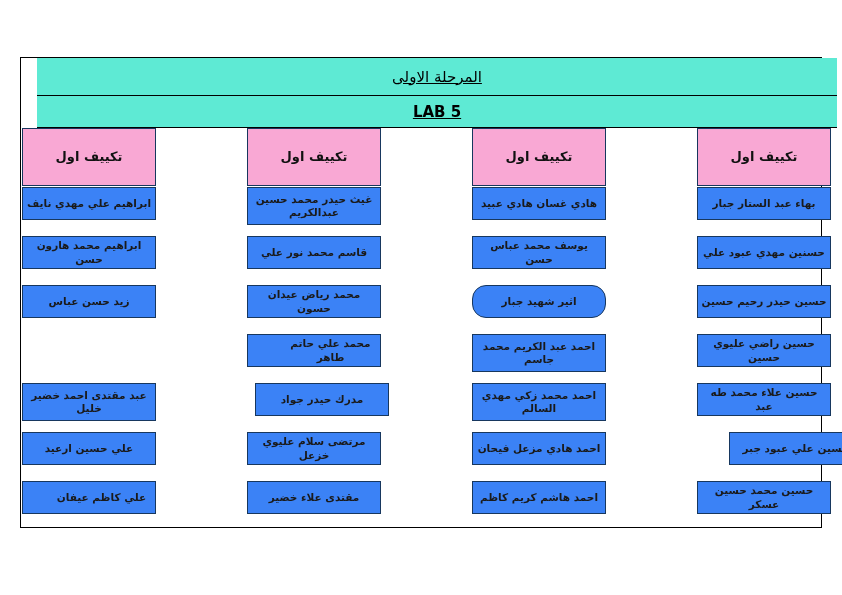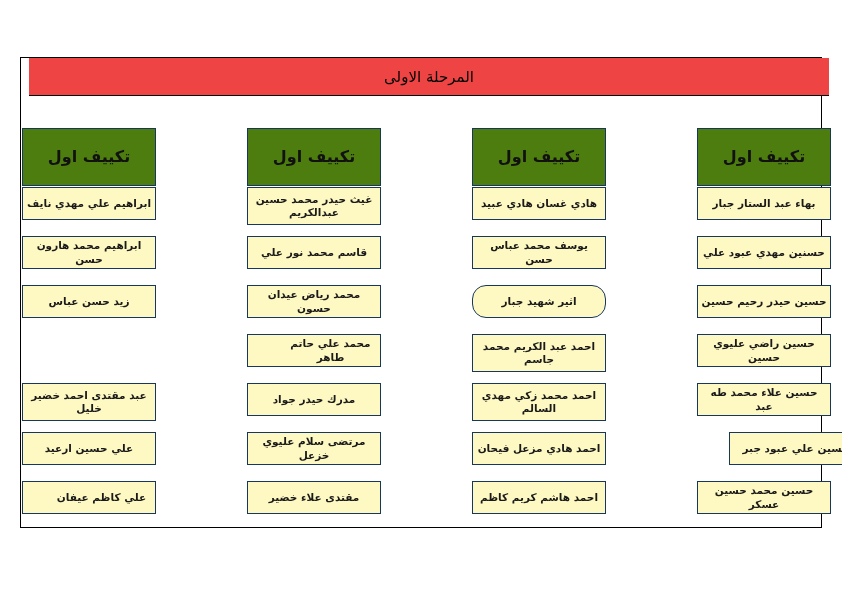--- a/index.html
+++ b/index.html
@@ -24,28 +24,29 @@
     top: 57px;
     width: 802px;
     height: 471px;
     border: 1.3px solid #000000;
     box-sizing: border-box;
   }
 
   
   .title-row {
     position: absolute;
-    left: 8px;
+    left: 16px;
     width: 100%;
     box-sizing: border-box;
     display: flex;
     align-items: center;
     justify-content: center;
     border-bottom: 1.3px solid #000000;
-    background: #ef4444;
+    background: #5eead4;
+    text-decoration: underline;
   }
   .title-row.stage { top: 0; height: 38px; }
   .title-row.lab   { top: 38px; height: 32px; }
 
   .stage-text {
     font-size: 15px;
     font-weight: 400;
     letter-spacing: 0;
     direction: rtl;
   }
@@ -86,29 +87,29 @@
     justify-content: center;
     text-align: center;
     direction: rtl;
     line-height: 1.25;
     padding: 0 3px;
   }
 
   .cell.head {
     top: 0;
     height: 58px;
-    background: #4d7c0f;
-    font-size: 16px;
+    background: #f9a8d4;
+    font-size: 13px;
     font-weight: bold;
     color: #111111;
   }
 
   .cell.name {
     height: 33px;
-    background: #fef9c3;
+    background: #3b82f6;
     font-size: 10.5px;
     font-weight: bold;
     color: #1a1a1a;
   }
 
   .cell.name.tall {
     height: 38px;
   }
 
   .cell.empty {
@@ -118,20 +119,23 @@
 </style>
 </head>
 <body>
 
 <div class="sheet">
 
   <div class="title-row stage">
     <span class="stage-text">المرحلة الاولى</span>
   </div>
 
+  <div class="title-row lab">
+    <span class="lab-text">LAB 5</span>
+  </div>
 
   <div class="columns">
       <div class="column c0">
         <div class="cell head">تكييف اول</div>
         <div class="cell name" style="top: 59px;">بهاء عبد الستار جبار</div>
         <div class="cell name" style="top: 108px;">حسنين مهدي عبود علي</div>
         <div class="cell name" style="top: 157px;">حسين حيدر رحيم حسين</div>
         <div class="cell name" style="top: 206px;">حسين راضي عليوي حسين</div>
         <div class="cell name" style="top: 255px;">حسين علاء محمد طه عبد</div>
         <div class="cell name" style="top: 304px; margin-left: 32px;">حسين علي عبود جبر</div>
@@ -146,21 +150,21 @@
         <div class="cell name tall" style="top: 255px;">احمد محمد زكي مهدي السالم</div>
         <div class="cell name" style="top: 304px;">احمد هادي مزعل فيحان</div>
         <div class="cell name" style="top: 353px;">احمد هاشم كريم كاظم</div>
       </div>
       <div class="column c2">
         <div class="cell head">تكييف اول</div>
         <div class="cell name tall" style="top: 59px;">غيث حيدر محمد حسين عبدالكريم</div>
         <div class="cell name" style="top: 108px;">قاسم محمد نور علي</div>
         <div class="cell name" style="top: 157px;">محمد رياض عيدان حسون</div>
         <div class="cell name" style="top: 206px; padding-left: 36px;">محمد علي حاتم طاهر</div>
-        <div class="cell name" style="top: 255px;">مدرك حيدر جواد</div>
+        <div class="cell name" style="top: 255px; margin-left: 8px;">مدرك حيدر جواد</div>
         <div class="cell name" style="top: 304px;">مرتضى سلام عليوي خزعل</div>
         <div class="cell name" style="top: 353px;">مقتدى علاء خضير</div>
       </div>
       <div class="column c3">
         <div class="cell head">تكييف اول</div>
         <div class="cell name" style="top: 59px;">ابراهيم علي مهدي نايف</div>
         <div class="cell name" style="top: 108px;">ابراهيم محمد هارون حسن</div>
         <div class="cell name" style="top: 157px;">زيد حسن عباس</div>
         <div class="cell name empty" style="top: 206px;"></div>
         <div class="cell name tall" style="top: 255px;">عبد مقتدى احمد خضير خليل</div>

